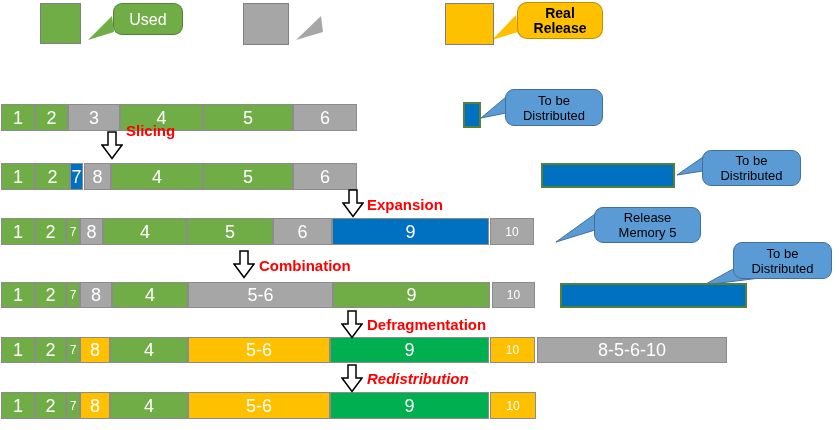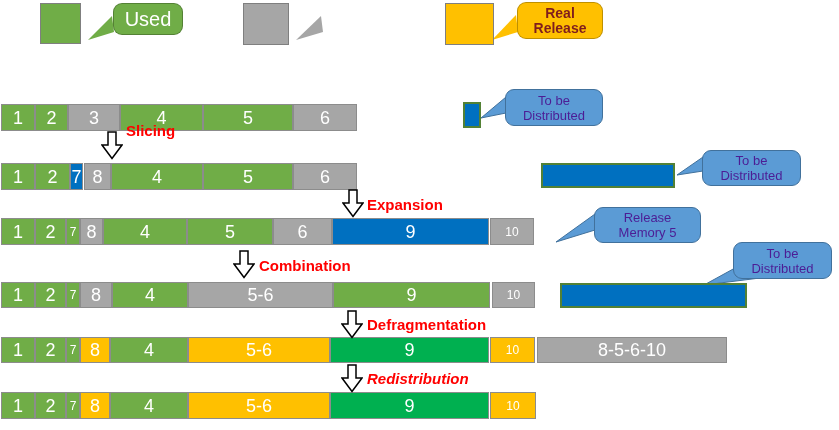--- a/index.html
+++ b/index.html
@@ -12,22 +12,22 @@
     display:flex;align-items:center;justify-content:center;
     color:#fff;font-size:18px;line-height:1;user-select:none;
   }
   .block.small{font-size:12px;}
   .bar{position:absolute;box-sizing:border-box;border:2px solid #538135;}
   .bubble{
     position:absolute;box-sizing:border-box;border-radius:9px;
     display:flex;flex-direction:column;align-items:center;justify-content:center;
     text-align:center;line-height:15px;
   }
-  .callout{background:#5B9BD5;border:1px solid #41719C;color:#4c1d95;font-size:13px;}
-  .legend-bubble{font-size:20px;border:1px solid rgba(0,0,0,0.25);}
+  .callout{background:#5B9BD5;border:1px solid #41719C;color:#000000;font-size:13px;}
+  .legend-bubble{font-size:16px;border:1px solid rgba(0,0,0,0.25);}
   .legend-square{position:absolute;box-sizing:border-box;border:1px solid #7F7F7F;}
   .step-label{position:absolute;color:#FF0000;font-weight:bold;font-size:15px;line-height:1;white-space:nowrap;}
   .arrow{position:absolute;width:22px;height:29px;}
   #tails{position:absolute;left:0;top:0;pointer-events:none;}
 </style>
 </head>
 <body>
 
 <div id="stage">
   <svg id="tails" width="839" height="430">
@@ -38,21 +38,21 @@
       <polygon points="703,157 703,171 677,175" fill="#5B9BD5" stroke="#41719C" stroke-width="1"></polygon>
       <polygon points="595,214 595,230 556,242" fill="#5B9BD5" stroke="#41719C" stroke-width="1"></polygon>
       <polygon points="735,268 760,278 704,285" fill="#5B9BD5" stroke="#41719C" stroke-width="1"></polygon>
     </svg>
 <div class="legend-square" style="left: 40px; top: 3px; width: 41px; height: 41px; background: rgb(112, 173, 71);"></div>
     <div class="bubble legend-bubble" style="left: 113px; top: 3px; width: 70px; height: 32px; background: rgb(112, 173, 71); color: rgb(255, 255, 255);">
       <span>Used</span>
     </div>
     <div class="legend-square" style="left: 243px; top: 3px; width: 46px; height: 42px; background: rgb(166, 166, 166);"></div>
     <div class="legend-square" style="left: 445px; top: 3px; width: 49px; height: 42px; background: rgb(255, 192, 0);"></div>
-    <div class="bubble legend-bubble" style="left: 517px; top: 2px; width: 86px; height: 37px; background: rgb(255, 192, 0); color: #7f1d1d; font-weight: bold; font-size: 14px;">
+    <div class="bubble legend-bubble" style="left: 517px; top: 2px; width: 86px; height: 37px; background: rgb(255, 192, 0); color: #000000; font-weight: bold; font-size: 14px; border-radius: 10px;">
       <span>Real</span>
       <span>Release</span>
     </div>
     <div class="block" style="left: 1px; top: 104px; width: 34px; height: 27px; background: rgb(112, 173, 71);">
       <span>1</span>
     </div>
     <div class="block" style="left: 35px; top: 104px; width: 33px; height: 27px; background: rgb(112, 173, 71);">
       <span>2</span>
     </div>
     <div class="block" style="left: 68px; top: 104px; width: 52px; height: 27px; background: rgb(166, 166, 166);">

